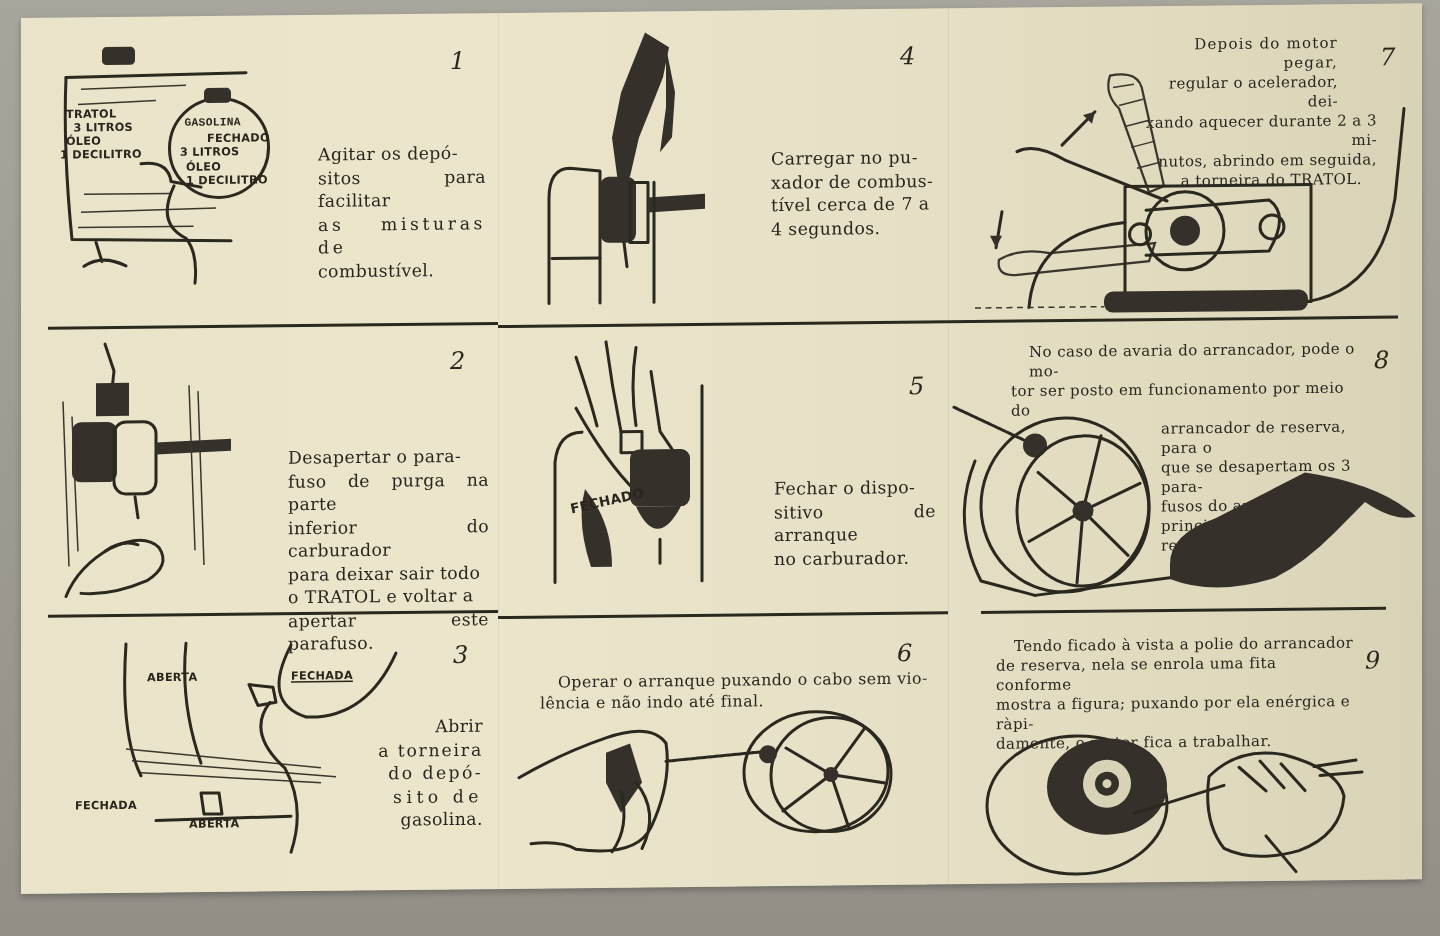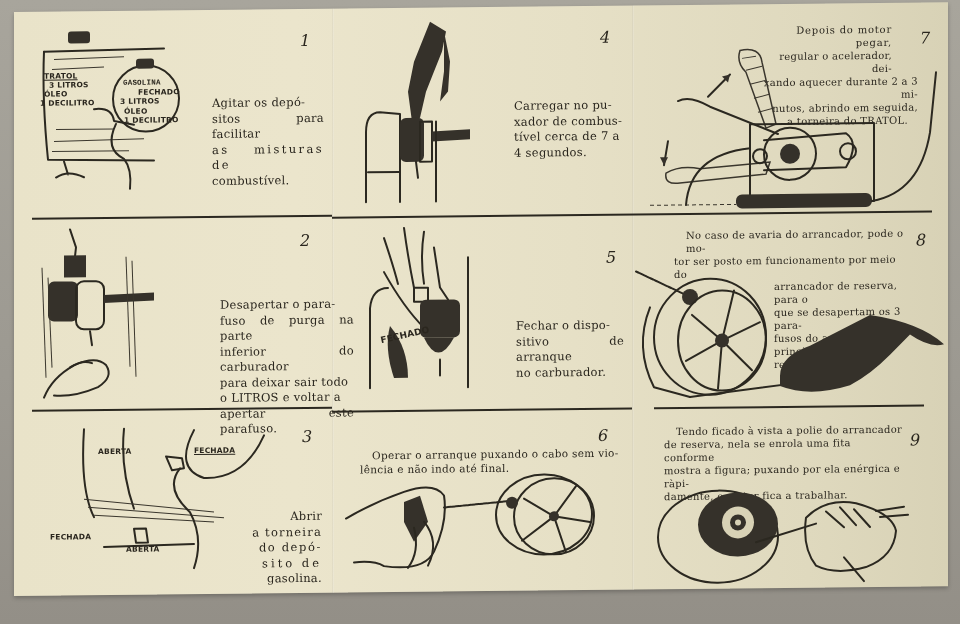--- a/index.html
+++ b/index.html
@@ -74,21 +74,21 @@
         <line x1="22" y1="100" x2="80" y2="100"></line>
           <line x1="20" y1="112" x2="110" y2="110"></line>
         <line x1="18" y1="122" x2="95" y2="122"></line>
       </g>
       <circle cx="112" cy="70" r="33" class="ink" stroke-width="3"></circle>
       <rect x="102" y="30" width="18" height="10" rx="3" class="inkf"></rect>
       <path class="ink" d="M60 80 Q78 78 80 92 L100 96" stroke-width="3"></path>
       <path class="ink" d="M82 95 Q70 120 90 130 Q98 140 96 160" stroke-width="2.5"></path>
       <path class="ink" d="M30 132 L34 145 M22 148 Q34 140 50 148"></path>
     </svg>
-    <div class="lbl" style="left:30px; top:60px;text-decoration:underline;">TRATOL</div>
+    <div class="lbl" style="left:30px; top:60px;">TRATOL</div>
     <div class="lbl" style="left:35px; top:69px;">3 LITROS</div>
     <div class="lbl" style="left:30px; top:78px;">ÓLEO</div>
     <div class="lbl" style="left:26px; top:87px;">1 DECILITRO</div>
     <div class="lbl" style="left:109px; top:68px;font-family:Liberation Mono, monospace;">GASOLINA</div>
     <div class="lbl" style="left:124px; top:77px;">FECHADO</div>
     <div class="lbl" style="left:106px; top:86px;">3 LITROS</div>
     <div class="lbl" style="left:110px; top:96px;">ÓLEO</div>
     <div class="lbl" style="left:110px; top:105px;">1 DECILITRO</div>
 
     <div class="num" style="left:286px; top:22px;">1</div>
@@ -111,26 +111,26 @@
         <line x1="92" y1="30" x2="96" y2="140"></line>
           <line x1="98" y1="34" x2="102" y2="150"></line>
         <line x1="8" y1="40" x2="12" y2="150"></line>
           <line x1="14" y1="50" x2="18" y2="140"></line>
       </g>
       <path class="ink" d="M56 104 L58 118"></path>
       <path class="ink" d="M10 170 Q18 150 40 138 Q62 128 72 138 Q80 150 64 160 Q40 170 20 168" stroke-width="2.5"></path>
       <path class="ink" d="M36 140 Q48 132 58 136"></path>
     </svg>
     <div class="num" style="left:286px; top:222px;">2</div>
-    <div class="txt just" style="left:178px; top:288px; width:134px;margin-left:28px;">
+    <div class="txt just" style="left:178px; top:288px; width:134px;">
       <div style="text-align:right">Desapertar o para-</div>
       <div>fuso de purga na parte</div>
       <div>inferior do carburador</div>
       <div>para deixar sair todo</div>
-      <div>o LITROS e voltar a</div>
+      <div>o TRATOL e voltar a</div>
       <div>apertar este parafuso.</div>
     </div>
   </div>
 
   <div class="panel">
     <svg style="left:40px; top:408px;" width="200" height="160" viewBox="0 0 200 160">
       <path class="ink" d="M30 10 Q26 70 40 98" stroke-width="1.5"></path>
       <path class="ink" d="M70 10 Q66 50 80 90" stroke-width="1.5"></path>
       <path class="ink" d="M140 12 Q120 50 150 60 Q190 62 210 18" stroke-width="2.5"></path>
       <g class="hatch">
@@ -142,21 +142,21 @@
       <path class="ink" d="M126 50 Q110 70 136 94 Q150 120 140 150" stroke-width="2.5"></path>
       <path class="ink" d="M80 110 L82 124 L94 124 L92 110 Z" stroke-width="3"></path>
       <path class="ink" d="M50 128 L140 126"></path>
     </svg>
     <div class="lbl" style="left:84px; top:436px;">ABERTA</div>
     <div class="lbl" style="left:180px; top:436px; text-decoration:underline;">FECHADA</div>
     <div class="lbl" style="left:36px; top:521px;">FECHADA</div>
     <div class="lbl" style="left:112px; top:534px;">ABERTA</div>
 
     <div class="num" style="left:288px; top:418px;">3</div>
-    <div class="txt" style="left:236px; top:468px; width:72px; text-align:right;margin-top:32px;">
+    <div class="txt" style="left:236px; top:468px; width:72px; text-align:right;">
       <div>Abrir</div>
       <div style="letter-spacing:1.2px">a torneira</div>
       <div style="letter-spacing:1.6px">do depó-</div>
       <div style="letter-spacing:3px">sito de</div>
       <div>gasolina.</div>
     </div>
   </div>
 
   <div class="panel">
     <svg style="left:350px; top:14px;" width="110" height="180" viewBox="0 0 110 180">

